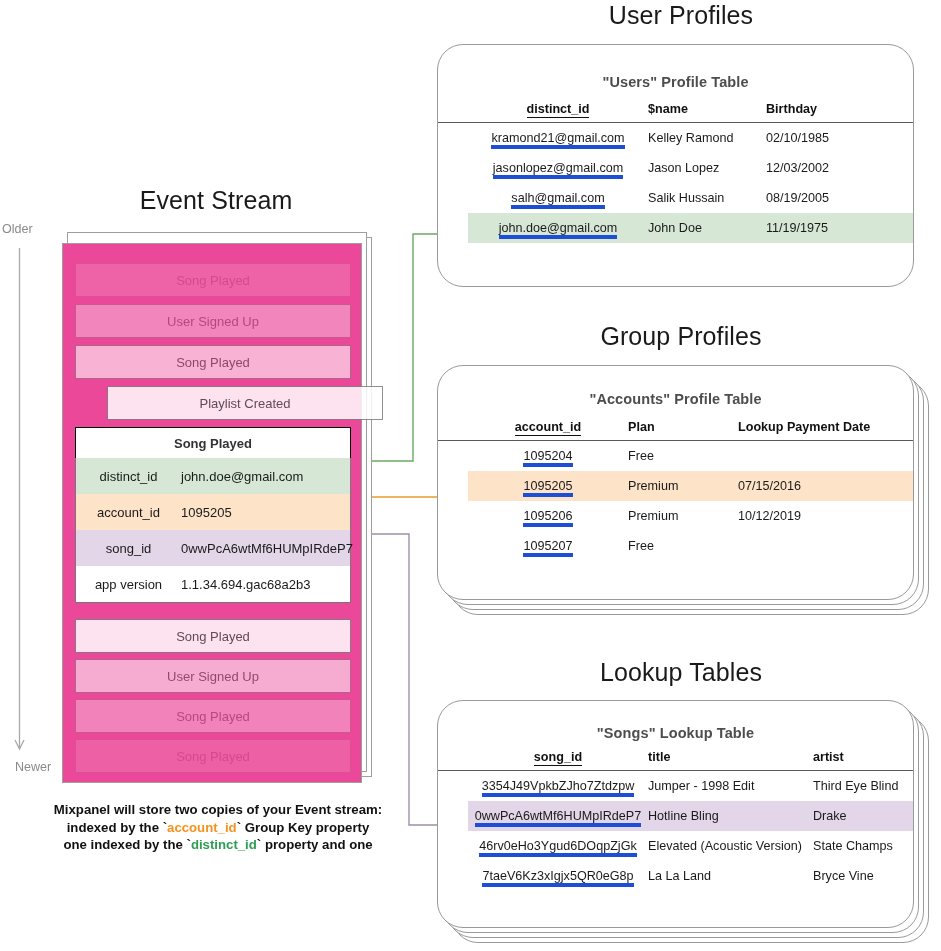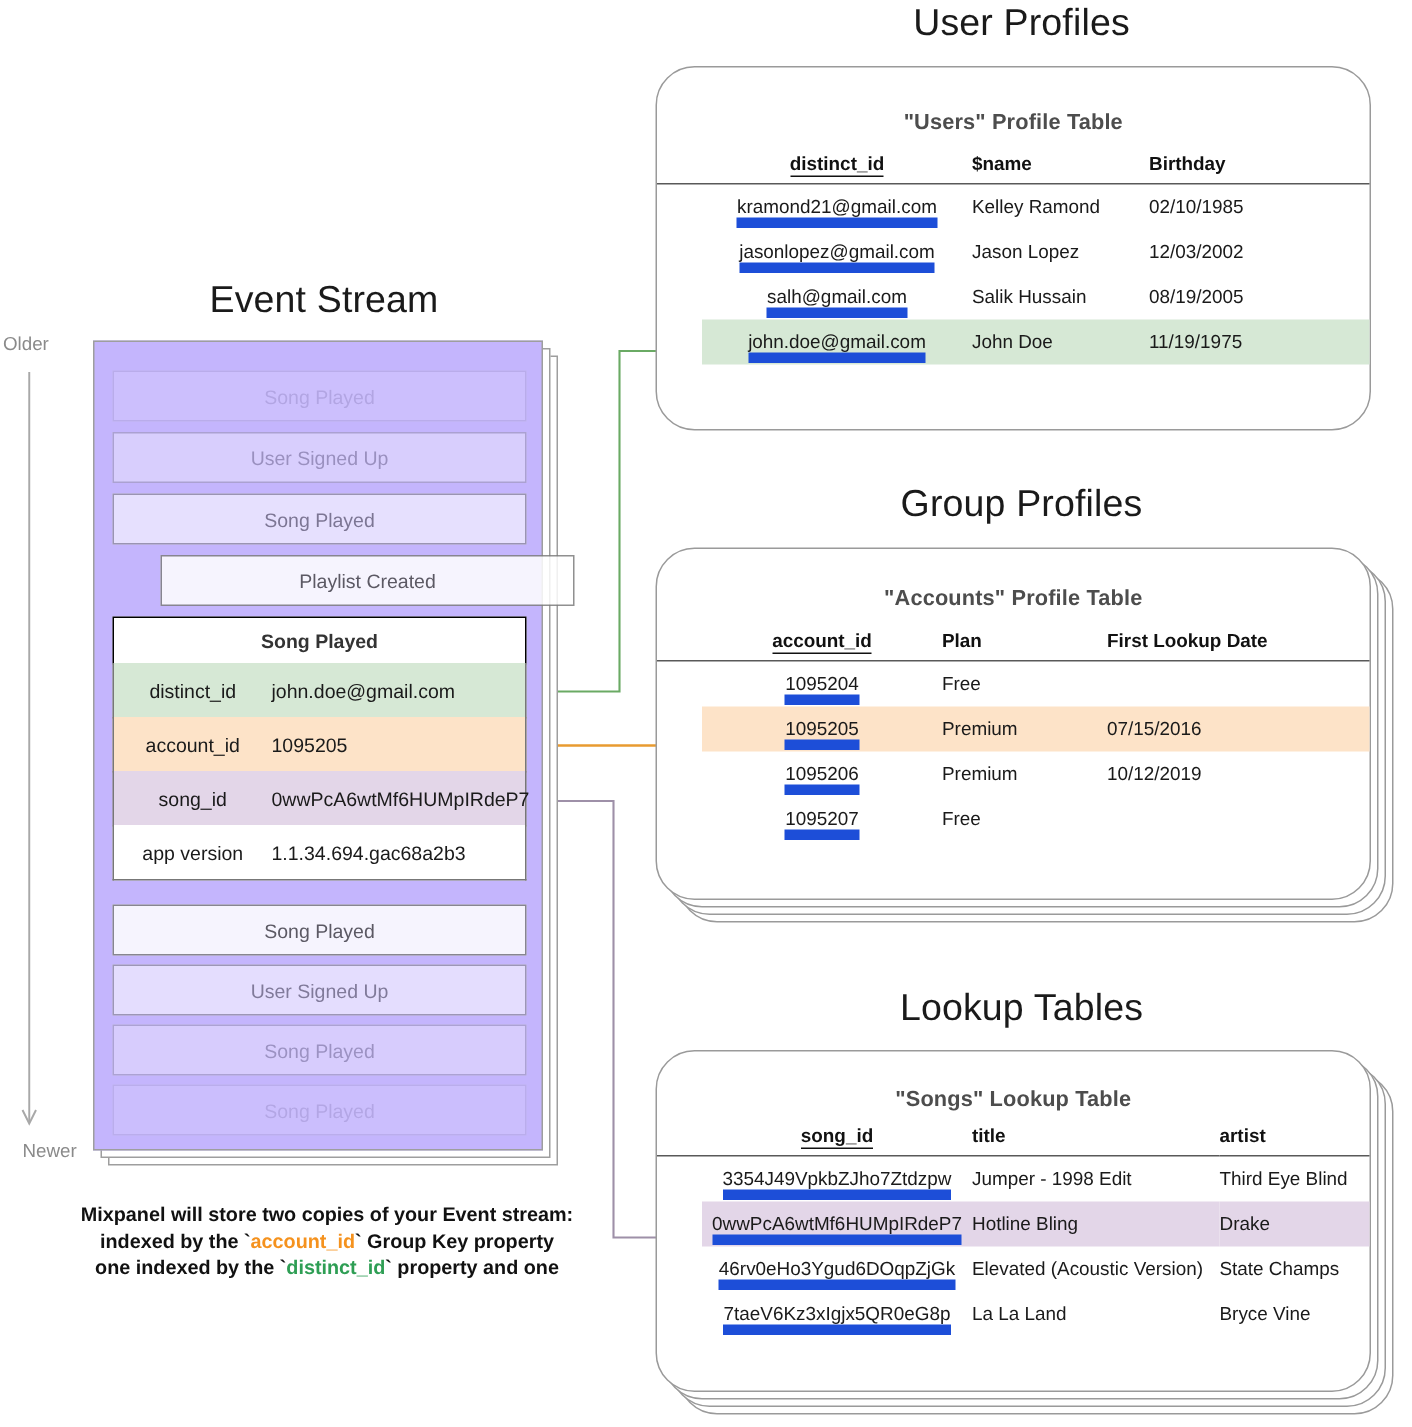--- a/index.html
+++ b/index.html
@@ -76,39 +76,39 @@
     padding:0;
     height:30px;
     vertical-align:middle;
     white-space:nowrap;
     font-size:12.6px;
   }
   table.ptbl td.key{
     text-align:center;
   }
   table.ptbl td.key span{
-    border-bottom:7px solid #1d4ed8;
+    border-bottom:4px solid #1d4ed8;
     padding-bottom:0px;
   }
   tr.hl-green td{background:#d6e8d5;}
   tr.hl-orange td{background:#fde3c8;}
   tr.hl-purple td{background:#e3d6e8;}
 
   
   .es-stack{position:absolute;}
   .es-layer{
     position:absolute;
     border:1.6px solid #9e9e9e;
     background:#fff;
     box-sizing:border-box;
   }
   .es-front{
-    position:absolute;left:0;top:0;
+    position:absolute;left:0;top:16px;
     border:1.6px solid #9e9e9e;
-    background:#c4b5fd;
+    background:#ec4899;
     box-sizing:border-box;
   }
   .ev-box{
     position:absolute;
     box-sizing:border-box;
     border:1.3px solid #7d7d7d;
     background:#fff;
     display:flex;align-items:center;justify-content:center;
     font-size:13px;
     color:#4a4a4a;
@@ -323,21 +323,21 @@
           <col style="width:30px">
           <col style="width:160px">
           <col style="width:110px">
           <col style="width:177px">
         </colgroup>
       <thead>
         <tr>
           <th></th>
           <th class="key"><span class="u">account_id</span></th>
           <th>Plan</th>
-          <th>First Lookup Date</th>
+          <th>Lookup Payment Date</th>
         </tr>
         <tr class="hr-row">
             <td></td>
             <td colspan="3"></td>
           </tr>
       </thead>
       <tbody>
         <tr>
           <td></td>
           <td class="key"><span>1095204</span></td>

